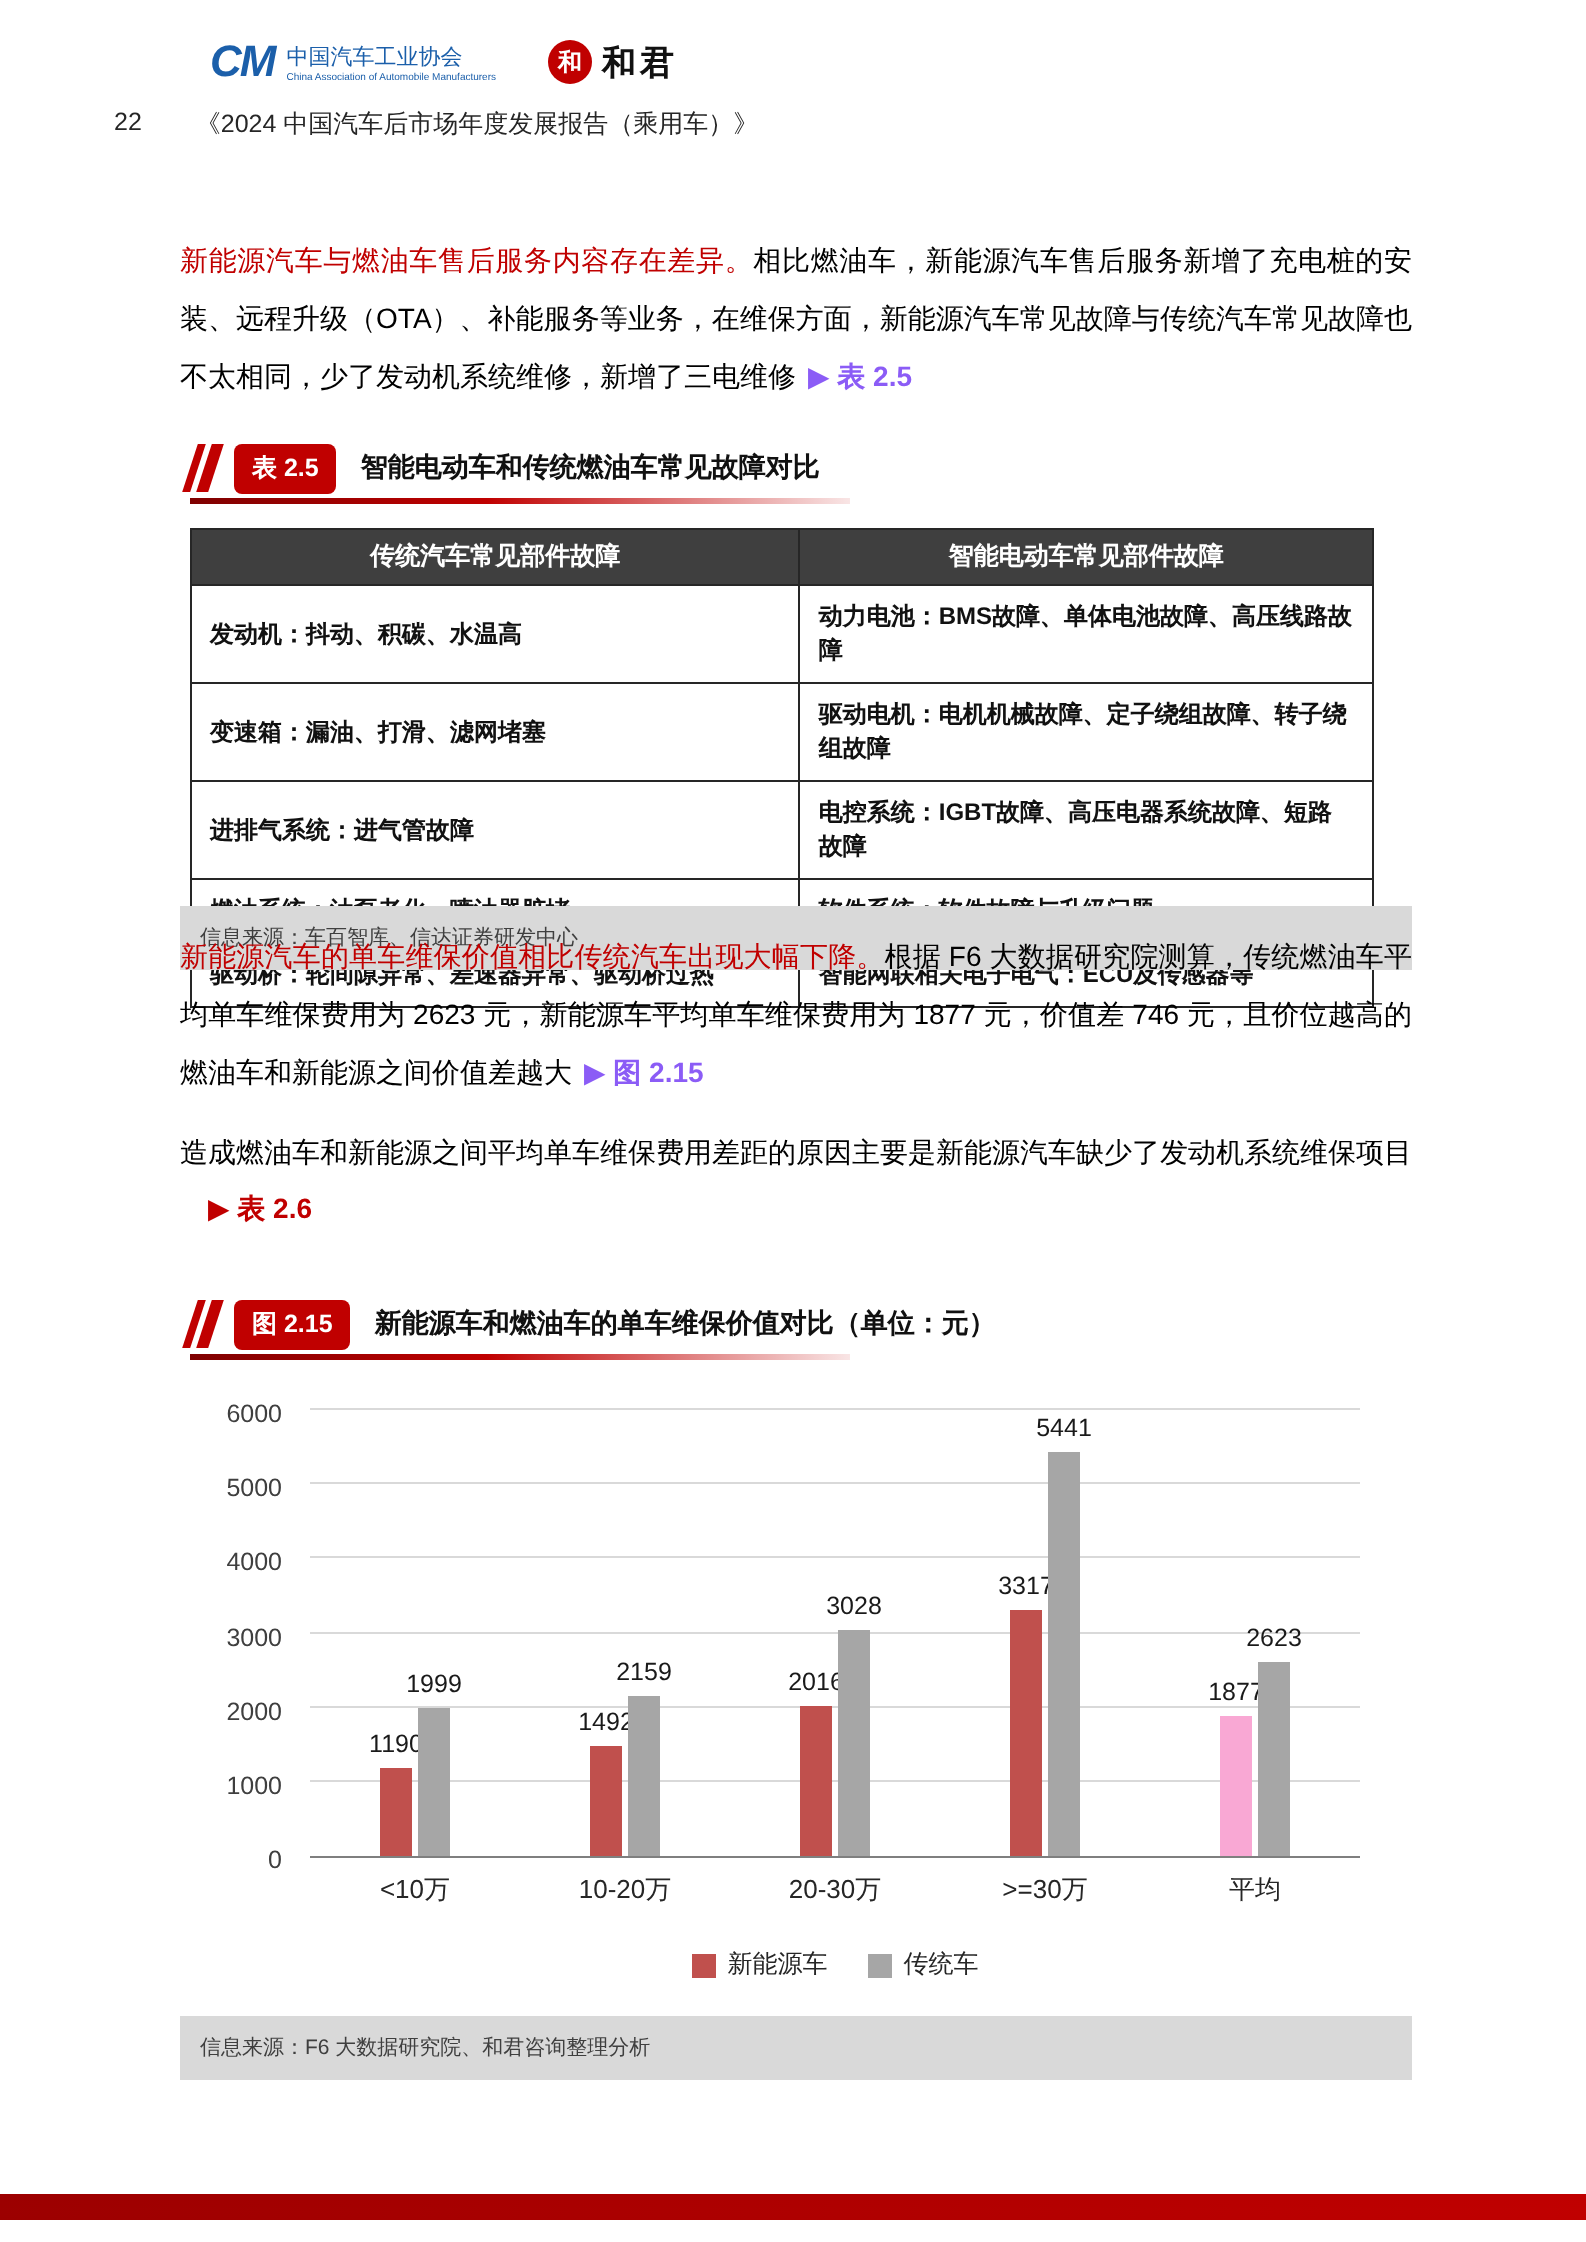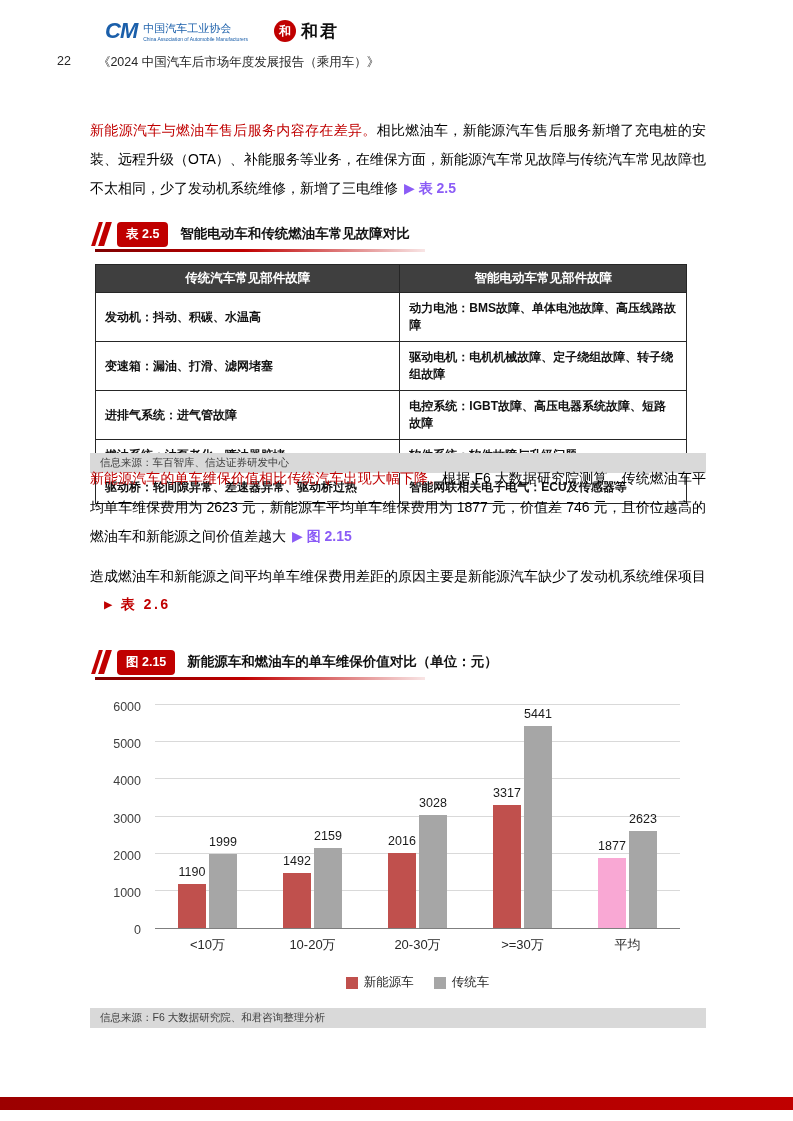--- a/index.html
+++ b/index.html
@@ -32,30 +32,30 @@
   .section-head::before { content: ""; position: absolute; left: 0; top: 27px; height: 3px; width: 330px;
       background: linear-gradient(to right, #7f0000, #C00000 45%, rgba(192,0,0,0.10)); }
 
   
   .fault-table { position: absolute; left: 95px; top: 264px; width: 592px; border-collapse: collapse; table-layout: fixed; }
   .fault-table th { background: #3F3F3F; color: #fff; font-size: 12.5px; font-weight: 700; padding: 5px 4px; border: 1px solid #262626; text-align: center; }
   .fault-table td { font-size: 12px; font-weight: 700; color: #111; padding: 7px 9px; border: 1px solid #262626; text-align: left; }
   .fault-table col.c1 { width: 51.5%; }
 
   
-  .source-bar { position: absolute; left: 90px; width: 616px; height: 20px; background: #D9D9D9; color: #3F3F3F; font-size: 10.5px; display: flex; align-items: center; padding-left: 10px; }
+  .source-bar { position: absolute; left: 90px; width: 616px; height: 32px; background: #D9D9D9; color: #3F3F3F; font-size: 10.5px; display: flex; align-items: center; padding-left: 10px; }
 
   
   .chart { position: absolute; left: 105px; top: 690px; width: 585px; height: 310px; }
   .chart-ylabels { position: absolute; left: 0; top: 16px; width: 42px; height: 223px; }
   .ytick { position: absolute; right: 6px; font-size: 12.5px; color: #3F3F3F; }
   .chart-plot { position: absolute; left: 50px; top: 16px; width: 525px; height: 223px; border-bottom: 1px solid #7F7F7F; display: flex; align-items: flex-end; }
   .gridline { position: absolute; left: 0; right: 0; height: 1px; background: #D9D9D9; }
   .bar-group { flex: 1; display: flex; justify-content: center; align-items: flex-end; gap: 3px; }
-  .bar { width: 28px; position: relative; }
+  .bar { width: 16px; position: relative; }
   .bar-value { position: absolute; top: -19px; left: 50%; transform: translateX(-50%); font-size: 12.5px; color: #1a1a1a; white-space: nowrap; }
   .chart-categories { position: absolute; left: 50px; top: 246px; width: 525px; display: flex; }
   .cat-label { flex: 1; text-align: center; font-size: 13px; color: #262626; }
   .chart-legend { position: absolute; left: 50px; top: 284px; width: 525px; display: flex; justify-content: center; gap: 20px; font-size: 12.5px; color: #262626; }
   .legend-item { display: flex; align-items: center; gap: 6px; }
   .legend-swatch { display: inline-block; width: 12px; height: 12px; }
 
   
   .footer-bar { position: absolute; left: 0; top: 1097px; width: 793px; height: 13px; background: linear-gradient(to right, #9c0000, #C00000); }
 </style>
@@ -130,21 +130,21 @@
 
   <div class="source-bar" style="top:453px;">信息来源：车百智库、信达证券研发中心</div>
 
   <div class="para" style="top:464px;">
     <span class="lead">新能源汽车的单车维保价值相比传统汽车出现大幅下降。</span><span>根据 F6 大数据研究院测算，传统燃油车平均单车维保费用为 2623 元，新能源车平均单车维保费用为 1877 元，价值差 746 元，且价位越高的燃油车和新能源之间价值差越大</span><span class="ref">▶ 图 2.15</span>
   </div>
 
   <div class="para" style="top:562px;">
     <span>造成燃油车和新能源之间平均单车维保费用差距的原因主要是新能源汽车缺少了发动机系统维保项目</span>
   </div>
-  <div class="ref-line" style="top:596px;font-family:Liberation Mono, monospace;">▶ 表 2.6</div>
+  <div class="ref-line" style="top:596px;">▶ 表 2.6</div>
 
   <div class="section-head" style="top:650px;">
     <span class="badge-ribbon"></span>
     <span class="badge">图 2.15</span>
     <span class="section-title">新能源车和燃油车的单车维保价值对比（单位：元）</span>
   </div>
 
   <div class="chart">
     <div class="chart-ylabels">
         <div class="ytick" style="bottom: -8px;">0</div>

